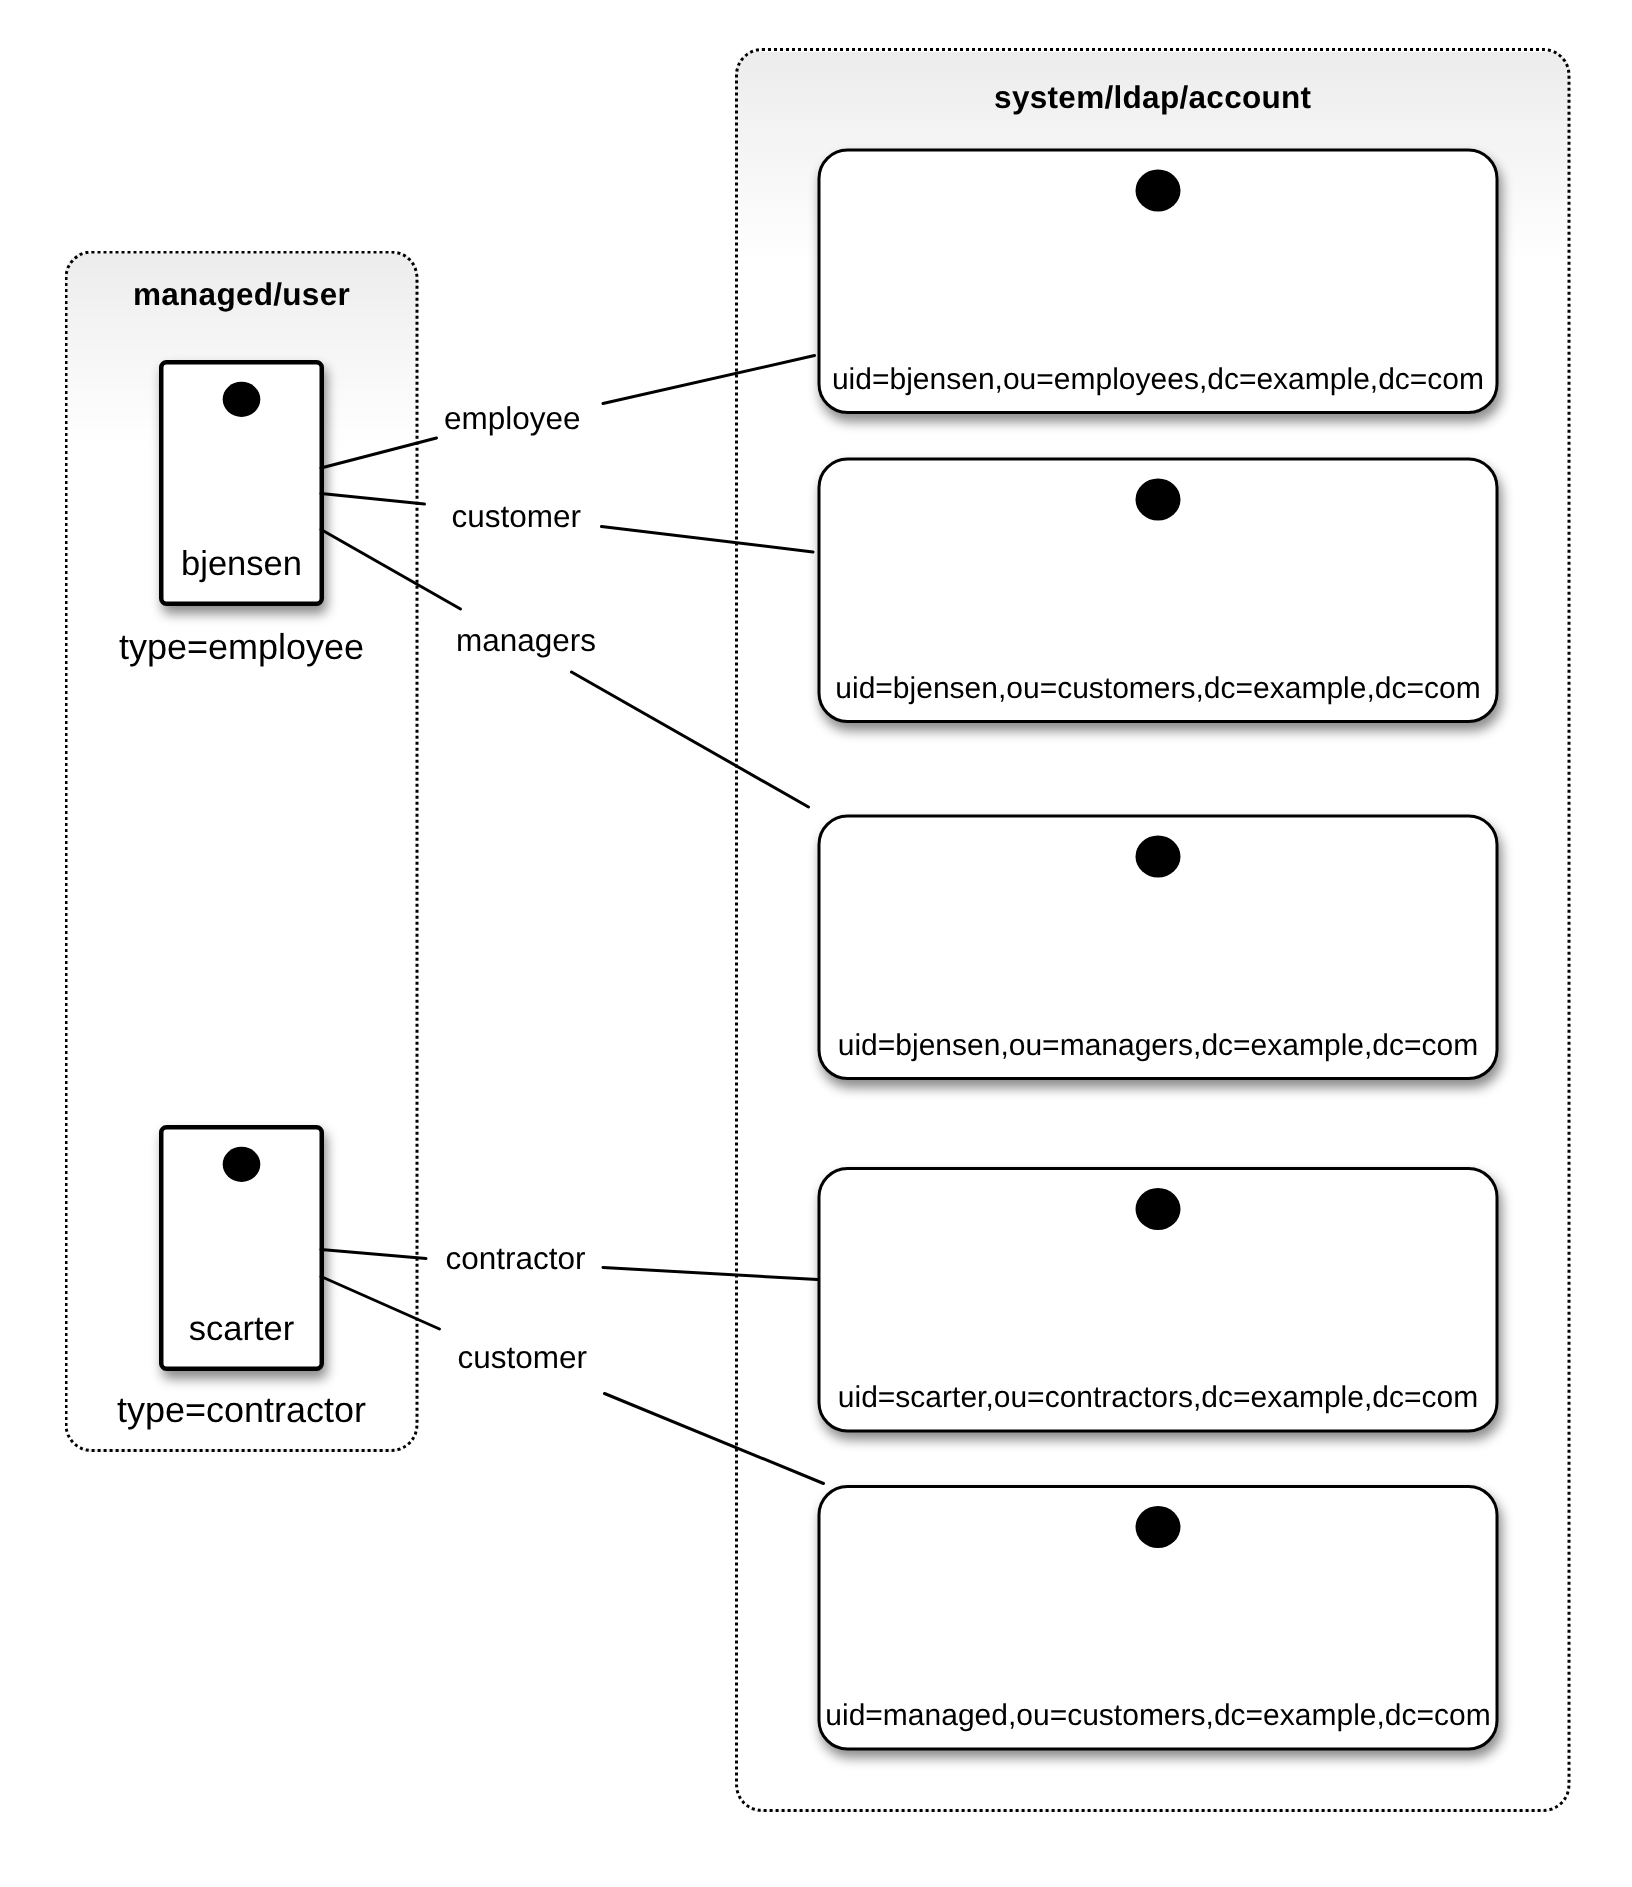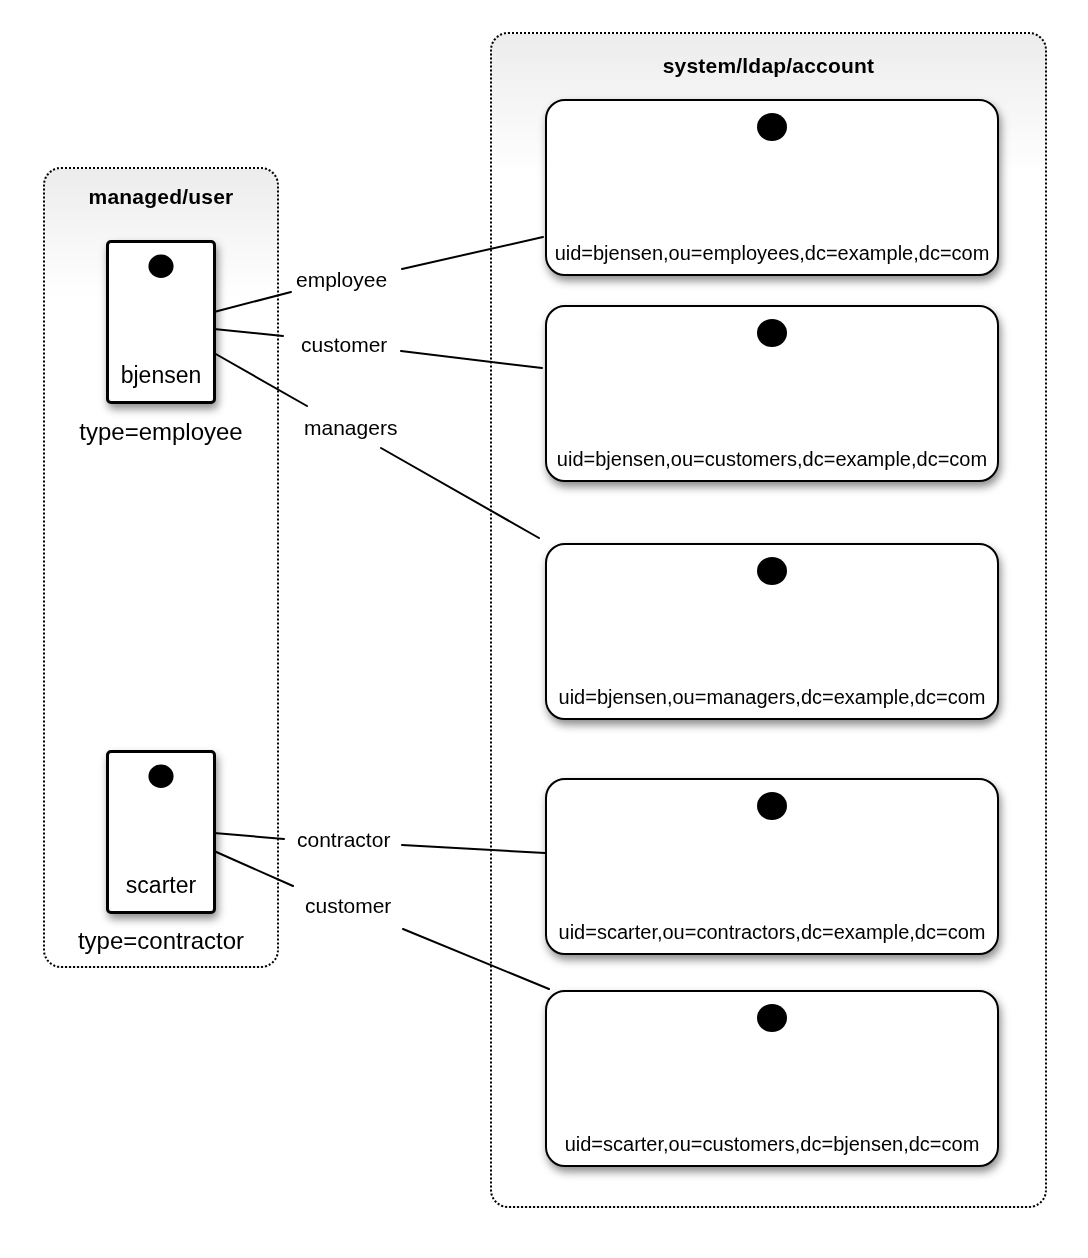--- a/index.html
+++ b/index.html
@@ -111,21 +111,21 @@
       <svg class="person" width="70" height="122" viewBox="0 0 70 122">
           <use href="#person-sym"></use>
         </svg>
       <div class="account-dn">uid=scarter,ou=contractors,dc=example,dc=com</div>
     </div>
 
     <div class="account-box" style="top:956px;">
       <svg class="person" width="70" height="122" viewBox="0 0 70 122">
           <use href="#person-sym"></use>
         </svg>
-      <div class="account-dn">uid=scarter,ou=customers,dc=bjensen,dc=com</div>
+      <div class="account-dn">uid=managed,ou=customers,dc=example,dc=com</div>
     </div>
   </div>
 
   <div class="edge-label" style="left:296px;top:268px;">employee</div>
   <div class="edge-label" style="left:301px;top:333px;">customer</div>
   <div class="edge-label" style="left:304px;top:416px;">managers</div>
   <div class="edge-label" style="left:297px;top:828px;">contractor</div>
   <div class="edge-label" style="left:305px;top:894px;">customer</div>
 
   <svg class="connector-overlay" viewBox="0 0 1088 1258">

